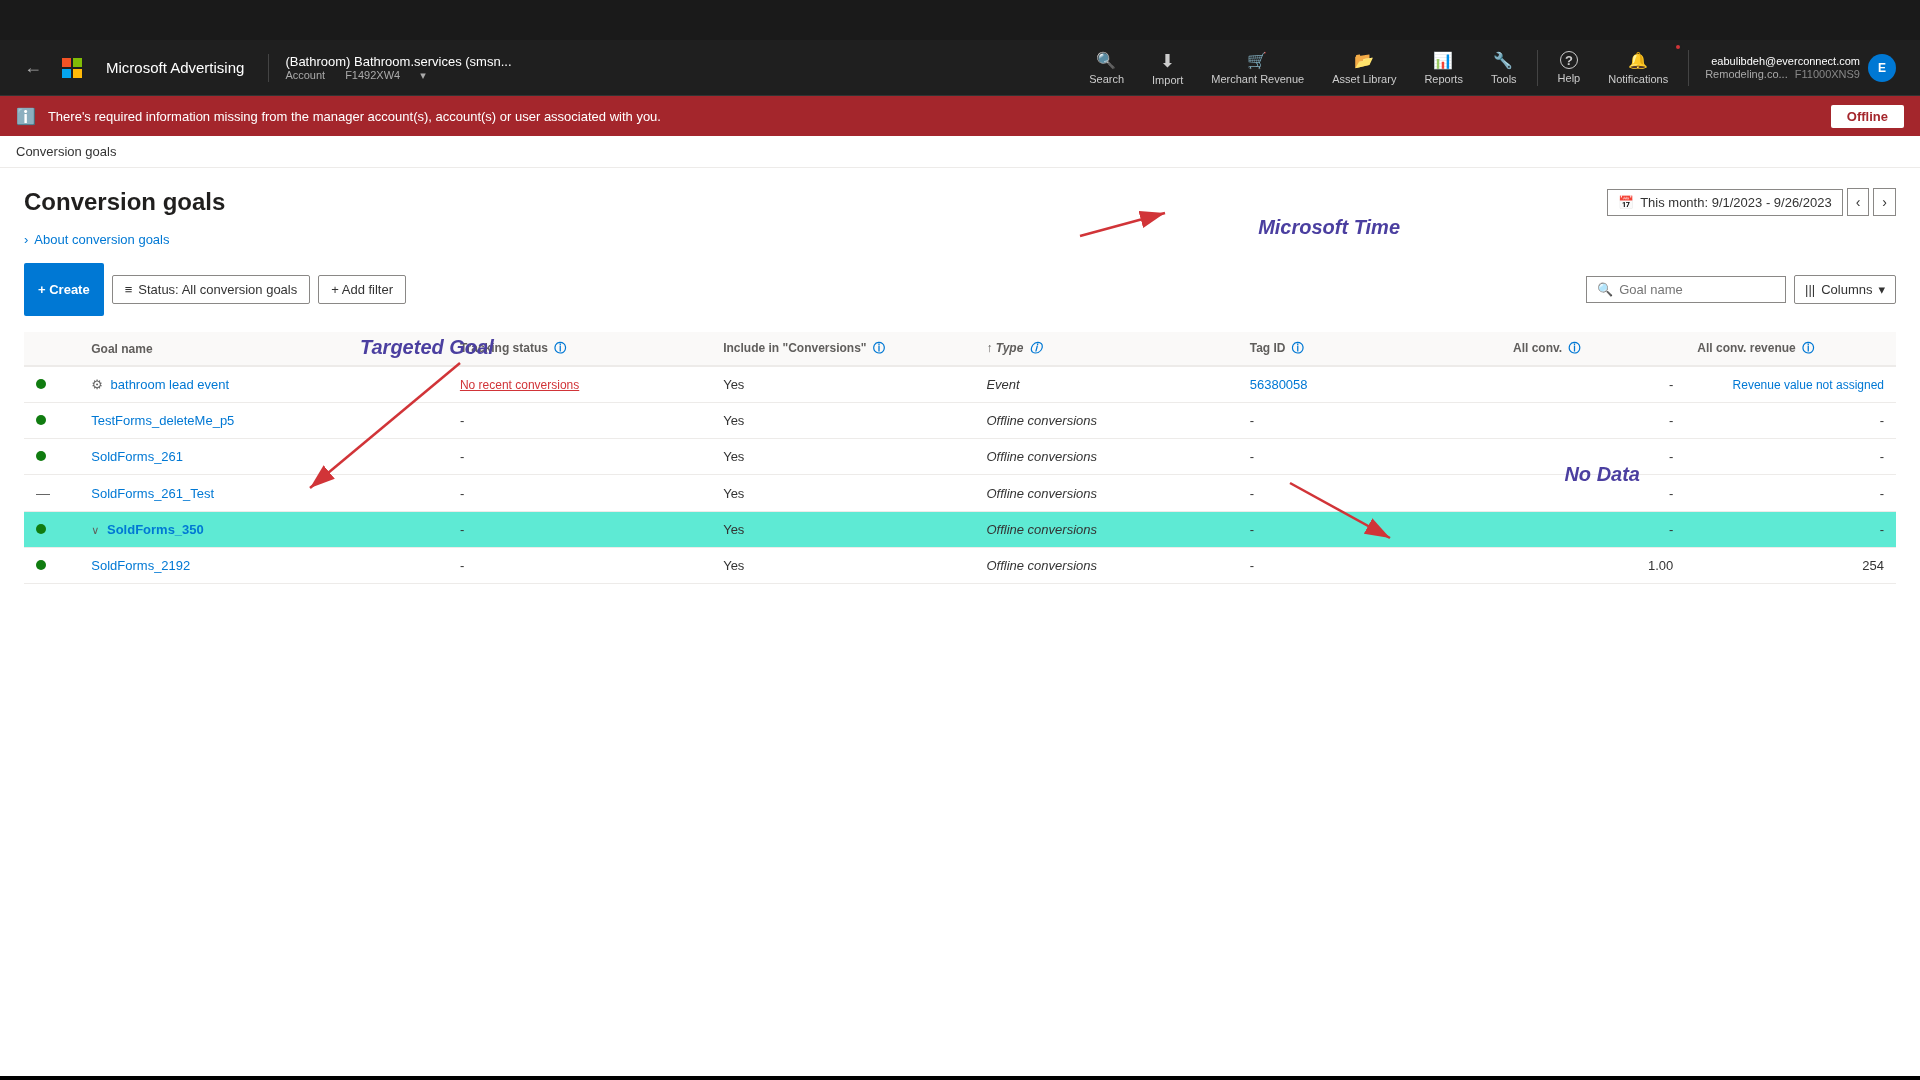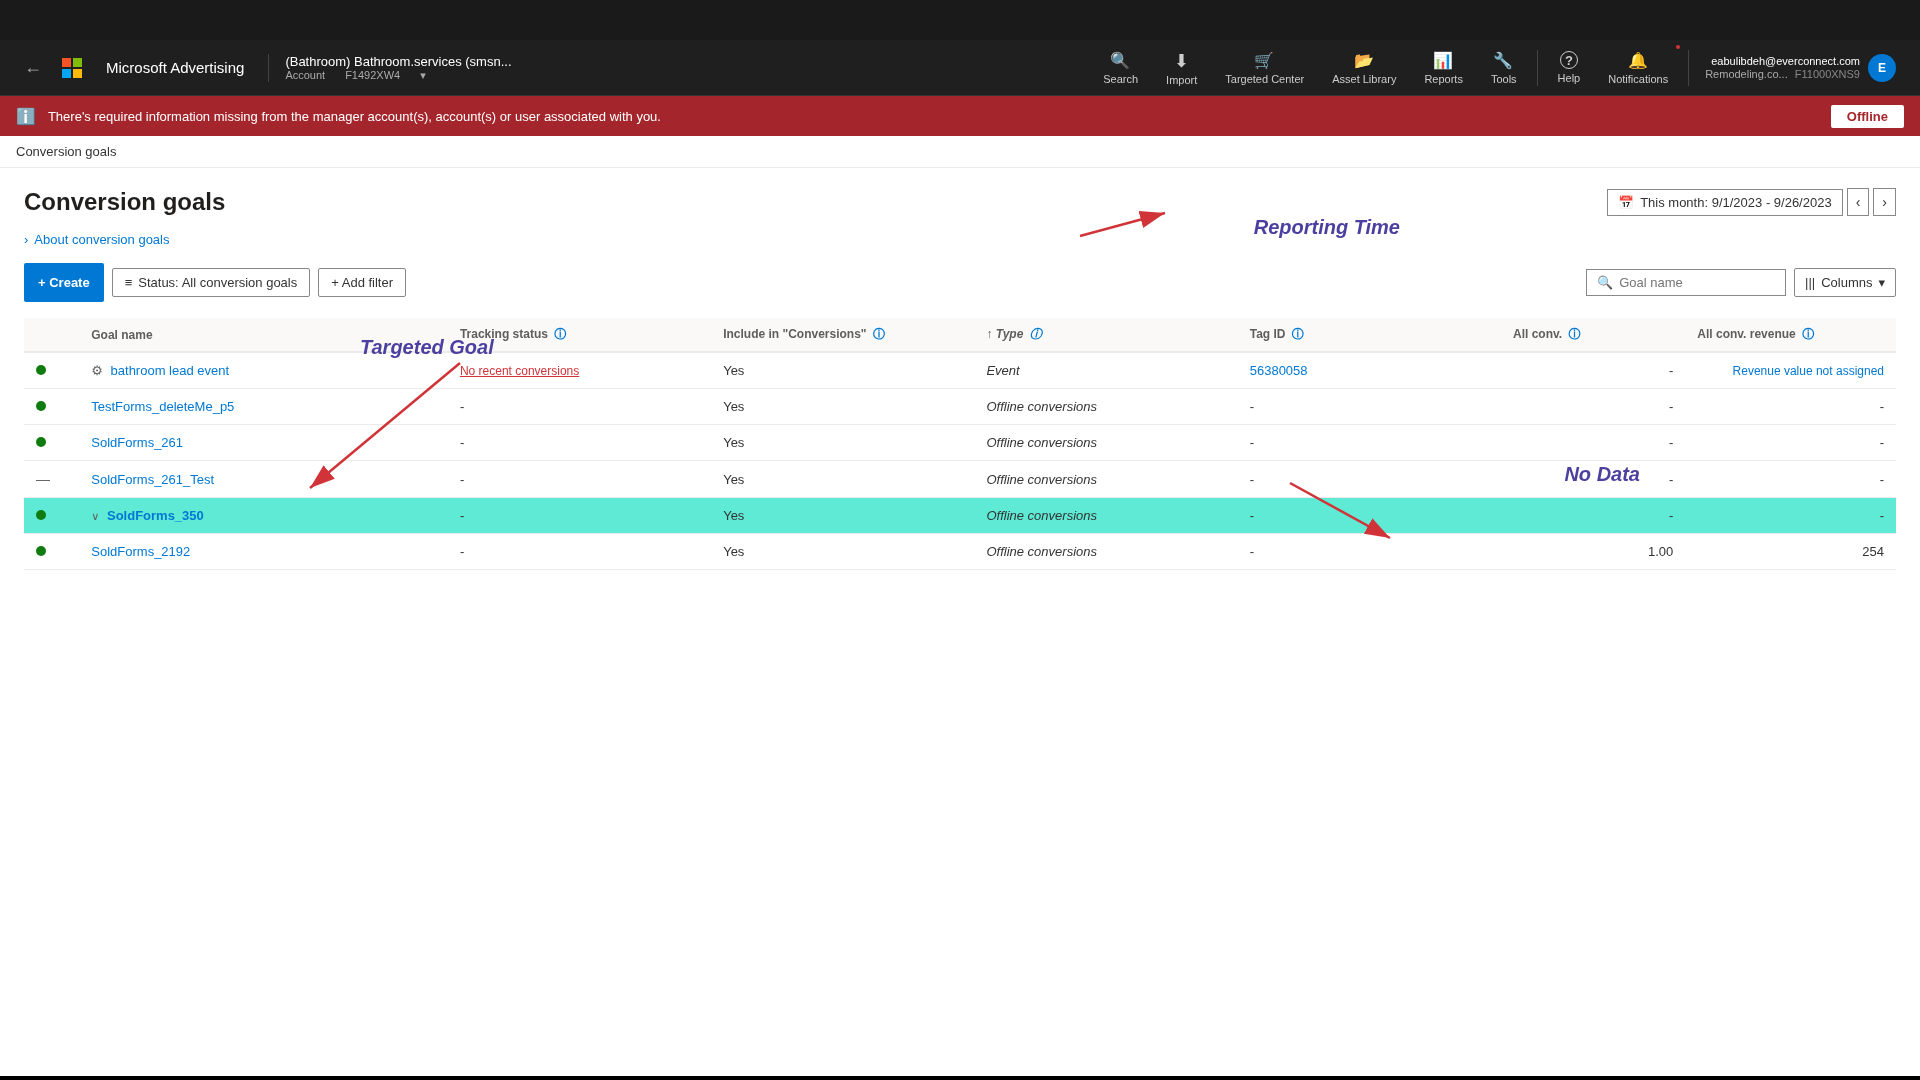--- a/index.html
+++ b/index.html
@@ -215,21 +215,21 @@
     .toolbar {
       display: flex;
       align-items: center;
       gap: 8px;
       margin-bottom: 16px;
     }
     .create-btn {
       background: #0078d4;
       color: #fff;
       border: none;
-      padding: 12px 14px;
+      padding: 19px 14px;
       border-radius: 2px;
       font-size: 13px;
       cursor: pointer;
       display: flex;
       align-items: center;
       gap: 6px;
       font-weight: 600;
     }
 
     .filter-btn {
@@ -384,21 +384,21 @@
     <button class="nav-action">
       <span class="icon">🔍</span>
       <span>Search</span>
     </button>
     <button class="nav-action">
       <span class="icon" style="font-size:18px;transform:rotate(180deg);display:inline-block">⬆</span>
       <span>Import</span>
     </button>
     <button class="nav-action">
       <span class="icon">🛒</span>
-      <span>Targeted Center</span>
+      <span>Merchant Revenue</span>
     </button>
     <button class="nav-action">
       <span class="icon">📂</span>
       <span>Asset Library</span>
     </button>
     <button class="nav-action">
       <span class="icon">📊</span>
       <span>Reports</span>
     </button>
     <button class="nav-action">
@@ -610,21 +610,21 @@
         <td class="col-type">Offline conversions</td>
         <td class="col-tag-id">-</td>
         <td class="col-all-conv th-right">1.00</td>
         <td class="col-all-conv-rev th-right">254</td>
       </tr>
 
     </tbody>
   </table>
 
   <div style="position:absolute;top:48px;right:520px;pointer-events:none;z-index:10">
-    <span style="color:#4b3fa0;font-size:20px;font-weight:600;font-style:italic">Reporting Time</span>
+    <span style="color:#4b3fa0;font-size:20px;font-weight:600;font-style:italic">Microsoft Time</span>
   </div>
 
   <div style="position:absolute;top:168px;left:360px;pointer-events:none;z-index:10">
     <span style="color:#4b3fa0;font-size:20px;font-weight:600;font-style:italic">Targeted Goal</span>
   </div>
 
   <div style="position:absolute;top:295px;right:280px;pointer-events:none;z-index:10">
     <span style="color:#4b3fa0;font-size:20px;font-weight:600;font-style:italic">No Data</span>
   </div>
 

